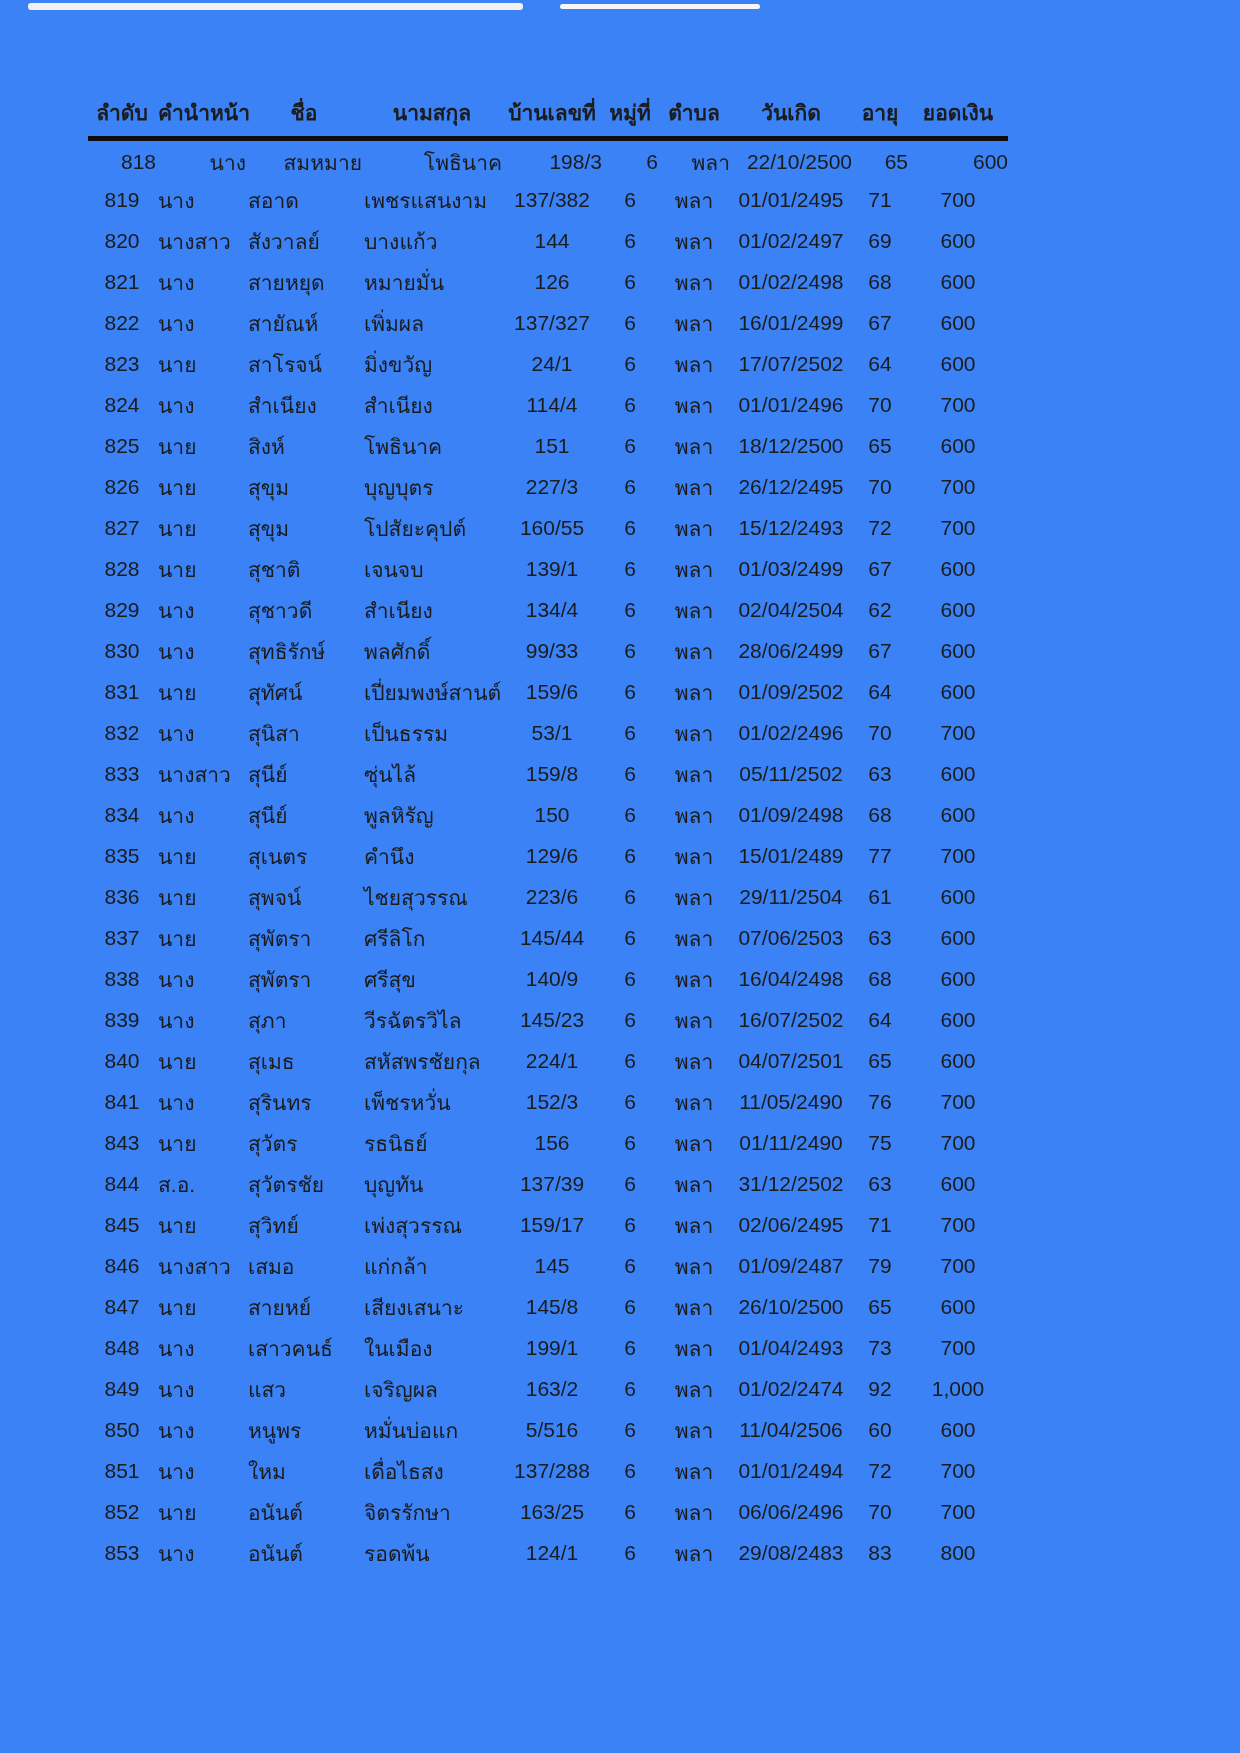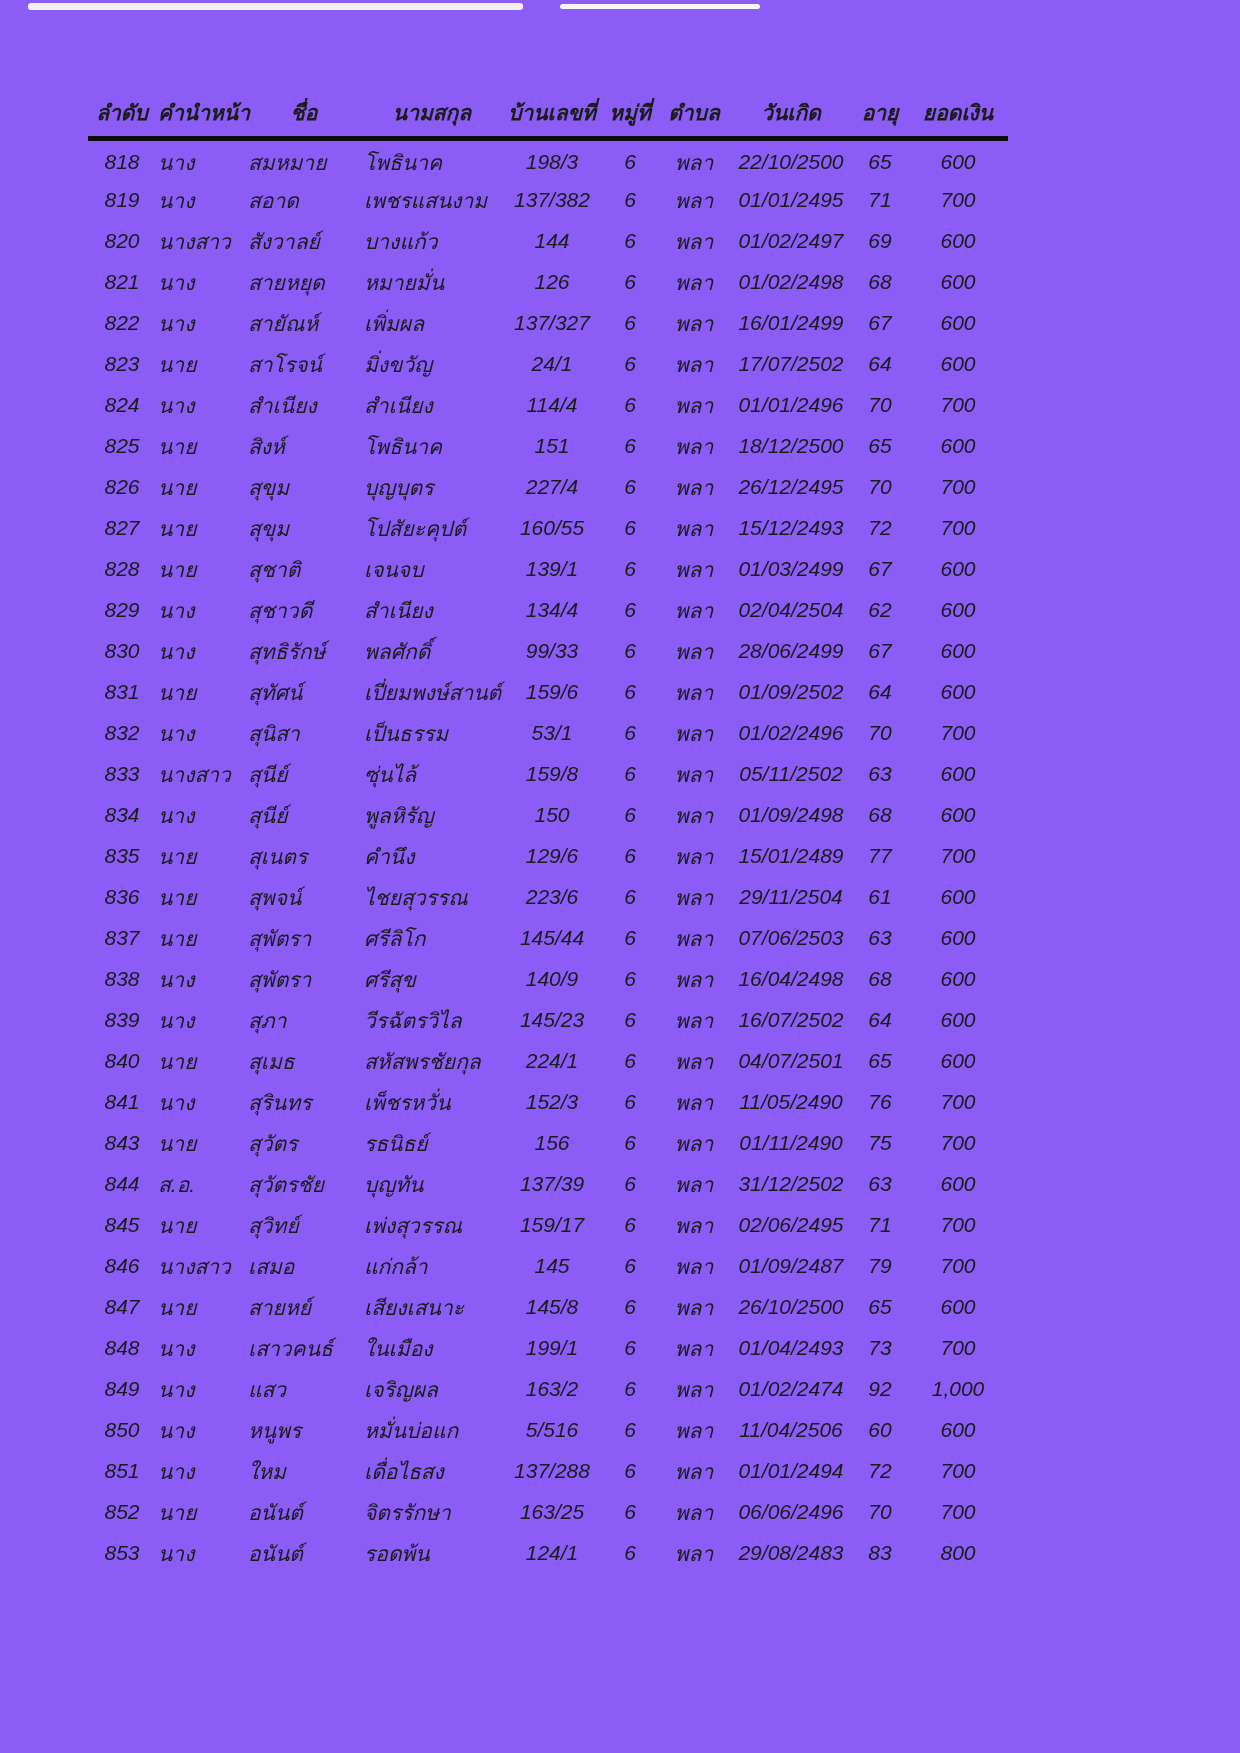--- a/index.html
+++ b/index.html
@@ -8,22 +8,21 @@
     width: 1240px; height: 1753px;
     background: #ffffff;
     font-family: "Liberation Sans", sans-serif;
     color: #1b1b1b;
     position: relative;
     overflow: hidden;
   }
   .page {
     position: absolute;
     inset: 0;
-    background: #8b5cf6;
-    font-style: italic;
+    background: #3b82f6;
   }
   
   .scan-streak-1 {
     position: absolute; left: 28px; top: 3px;
     width: 495px; height: 7px;
     background: #f1f1f1; border-radius: 3px;
   }
   .scan-streak-2 {
     position: absolute; left: 560px; top: 4px;
     width: 200px; height: 5px;
@@ -68,21 +67,21 @@
     text-align: center;
     white-space: nowrap;
     padding: 0;
   }
   tbody td:nth-child(2),
   tbody td:nth-child(3),
   tbody td:nth-child(4) {
     text-align: left;
     padding-left: 2px;
   }
-  tbody tr:first-child td { padding-top: 4px; }
+  tbody tr:first-child td { padding-top: 4px; text-align: right; }
 </style>
 </head>
 <body>
 
 <div class="page">
   <div class="scan-streak-1"></div>
   <div class="scan-streak-2"></div>
 
   <div class="table-wrap">
     <table>
@@ -207,21 +206,21 @@
             <td>พลา</td>
             <td>18/12/2500</td>
             <td>65</td>
             <td>600</td>
           </tr>
           <tr>
             <td>826</td>
             <td>นาย</td>
             <td>สุขุม</td>
             <td>บุญบุตร</td>
-            <td>227/4</td>
+            <td>227/3</td>
             <td>6</td>
             <td>พลา</td>
             <td>26/12/2495</td>
             <td>70</td>
             <td>700</td>
           </tr>
           <tr>
             <td>827</td>
             <td>นาย</td>
             <td>สุขุม</td>

